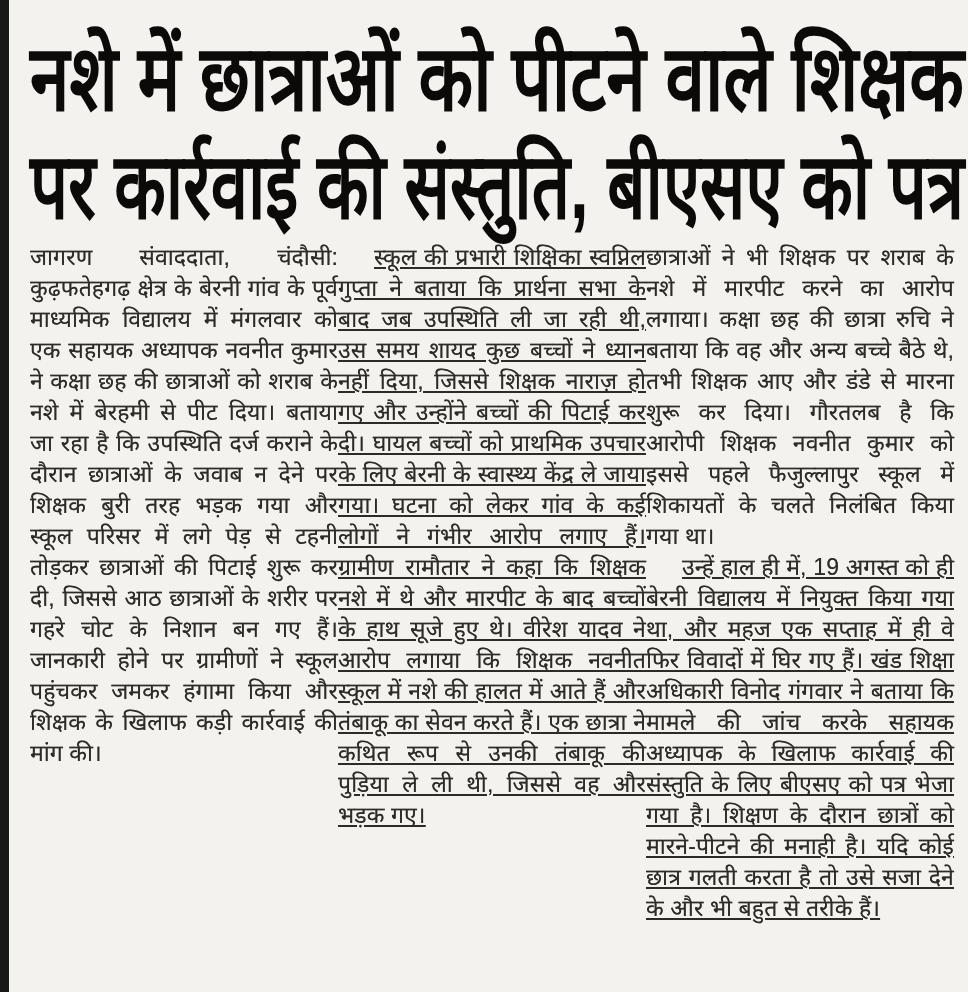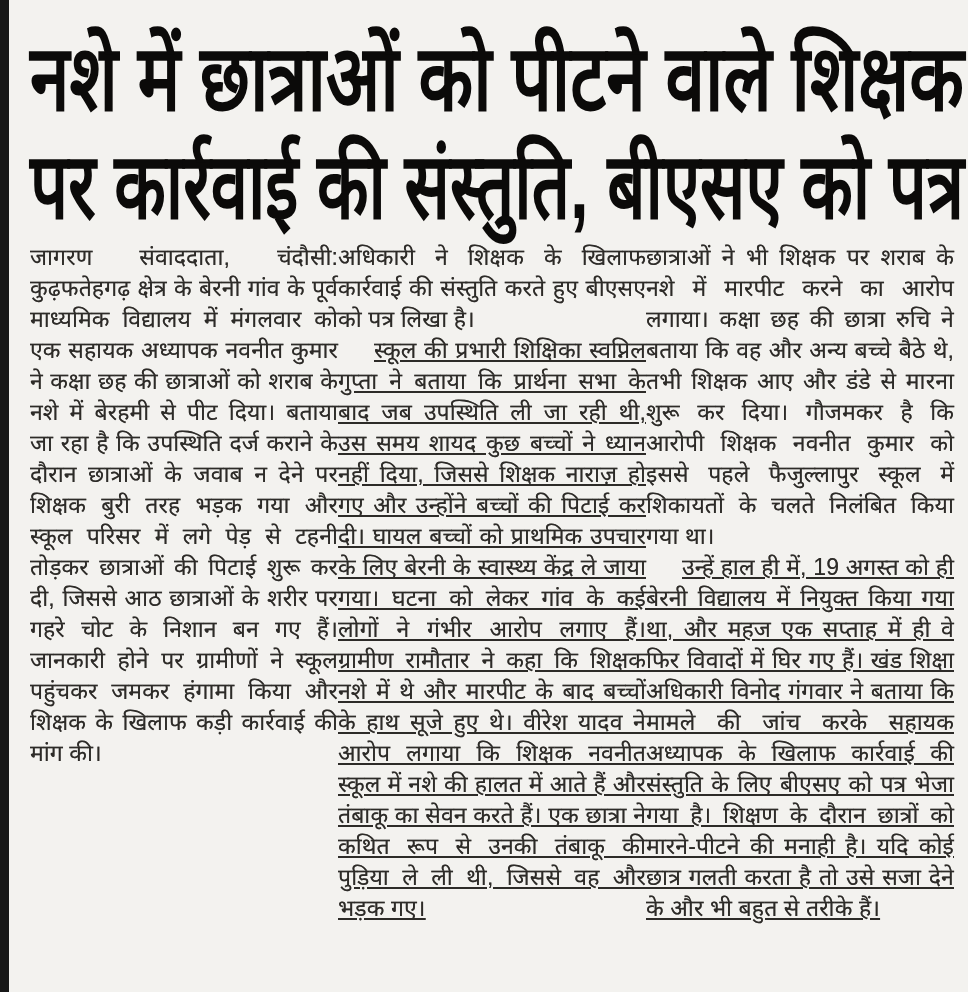--- a/index.html
+++ b/index.html
@@ -78,23 +78,22 @@
     </svg>
   </header>
 
   <main class="columns">
 
     <div class="col">
       <p>जागरण संवाददाता, चंदौसी: कुढ़फतेहगढ़ क्षेत्र के बेरनी गांव के पूर्व माध्यमिक विद्यालय में मंगलवार को एक सहायक अध्यापक नवनीत कुमार ने कक्षा छह की छात्राओं को शराब के नशे में बेरहमी से पीट दिया। बताया जा रहा है कि उपस्थिति दर्ज कराने के दौरान छात्राओं के जवाब न देने पर शिक्षक बुरी तरह भड़क गया और स्कूल परिसर में लगे पेड़ से टहनी तोड़कर छात्राओं की पिटाई शुरू कर दी, जिससे आठ छात्राओं के शरीर पर गहरे चोट के निशान बन गए हैं। जानकारी होने पर ग्रामीणों ने स्कूल पहुंचकर जमकर हंगामा किया और शिक्षक के खिलाफ कड़ी कार्रवाई की मांग की।</p>
     </div>
 
     <div class="col">
-      <p>अधिकारी ने शिक्षक के खिलाफ कार्रवाई की संस्तुति करते हुए बीएसए को पत्र लिखा है।</p>
       <p class="indent">स्कूल की प्रभारी शिक्षिका स्वप्निल गुप्ता ने बताया कि प्रार्थना सभा के बाद जब उपस्थिति ली जा रही थी, उस समय शायद कुछ बच्चों ने ध्यान नहीं दिया, जिससे शिक्षक नाराज़ हो गए और उन्होंने बच्चों की पिटाई कर दी। घायल बच्चों को प्राथमिक उपचार के लिए बेरनी के स्वास्थ्य केंद्र ले जाया गया। घटना को लेकर गांव के कई लोगों ने गंभीर आरोप लगाए हैं। ग्रामीण रामौतार ने कहा कि शिक्षक नशे में थे और मारपीट के बाद बच्चों के हाथ सूजे हुए थे। वीरेश यादव ने आरोप लगाया कि शिक्षक नवनीत स्कूल में नशे की हालत में आते हैं और तंबाकू का सेवन करते हैं। एक छात्रा ने कथित रूप से उनकी तंबाकू की पुड़िया ले ली थी, जिससे वह और भड़क गए।</p>
     </div>
 
     <div class="col">
-      <p>छात्राओं ने भी शिक्षक पर शराब के नशे में मारपीट करने का आरोप लगाया। कक्षा छह की छात्रा रुचि ने बताया कि वह और अन्य बच्चे बैठे थे, तभी शिक्षक आए और डंडे से मारना शुरू कर दिया। गौजमकर है कि आरोपी शिक्षक नवनीत कुमार को इससे पहले फैजुल्लापुर स्कूल में शिकायतों के चलते निलंबित किया गया था।</p>
+      <p>छात्राओं ने भी शिक्षक पर शराब के नशे में मारपीट करने का आरोप लगाया। कक्षा छह की छात्रा रुचि ने बताया कि वह और अन्य बच्चे बैठे थे, तभी शिक्षक आए और डंडे से मारना शुरू कर दिया। गौरतलब है कि आरोपी शिक्षक नवनीत कुमार को इससे पहले फैजुल्लापुर स्कूल में शिकायतों के चलते निलंबित किया गया था।</p>
       <p class="indent">उन्हें हाल ही में, 19 अगस्त को ही बेरनी विद्यालय में नियुक्त किया गया था, और महज एक सप्ताह में ही वे फिर विवादों में घिर गए हैं। खंड शिक्षा अधिकारी विनोद गंगवार ने बताया कि मामले की जांच करके सहायक अध्यापक के खिलाफ कार्रवाई की संस्तुति के लिए बीएसए को पत्र भेजा गया है। शिक्षण के दौरान छात्रों को मारने-पीटने की मनाही है। यदि कोई छात्र गलती करता है तो उसे सजा देने के और भी बहुत से तरीके हैं।</p>
     </div>
 
   </main>
 </div>
 
 </body></html>

